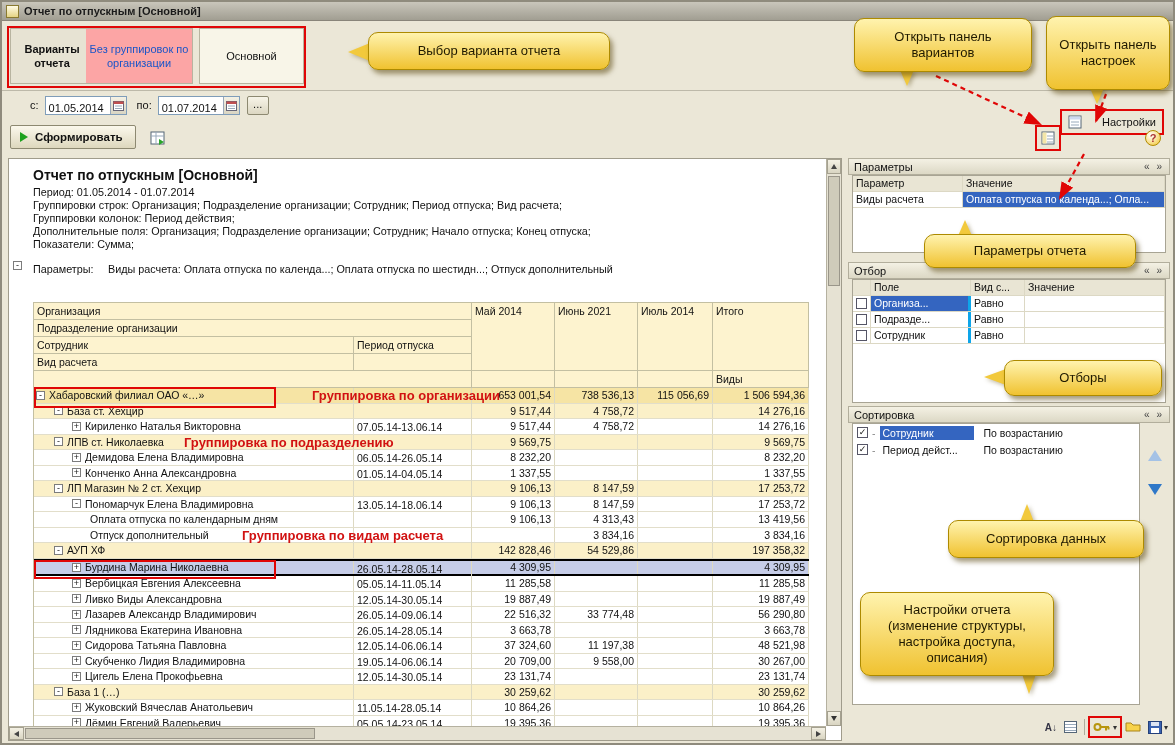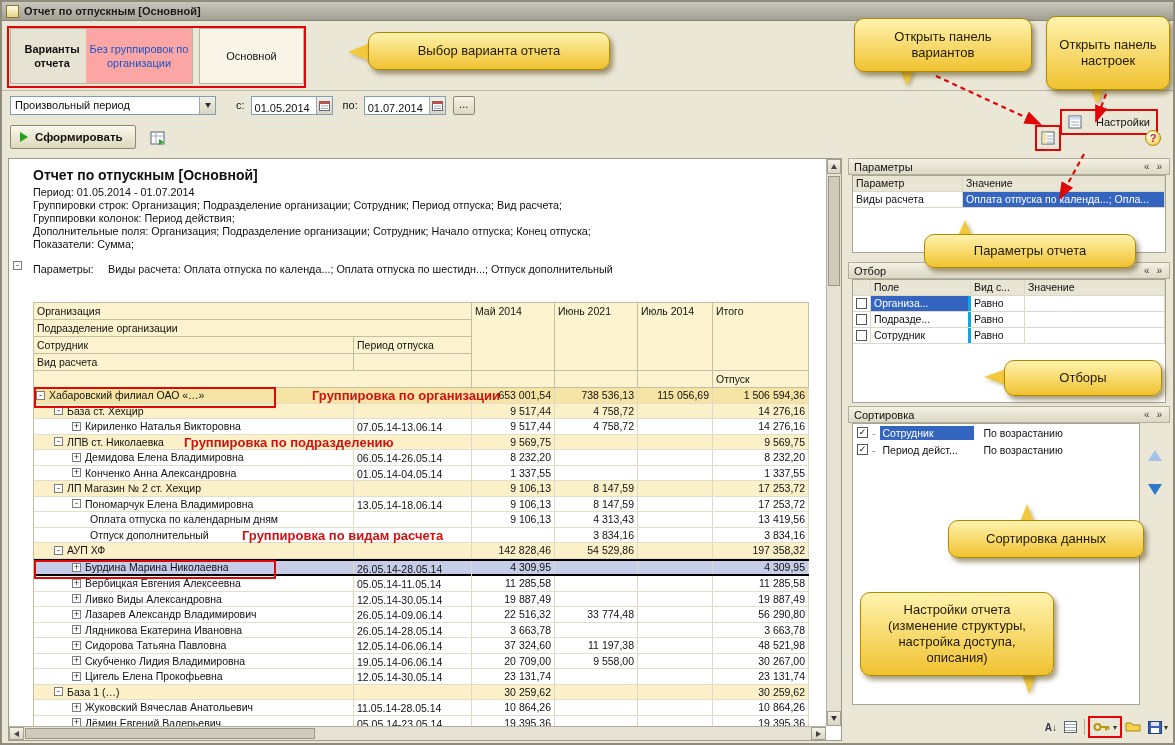--- a/index.html
+++ b/index.html
@@ -29,21 +29,21 @@
   .datefield{width:82px;height:19px;border:1px solid #7f9db9;background:#fff;display:flex;align-items:flex-end}
   .datefield .tx{flex:1;padding:0 3px}
   .cal-btn{width:16px;height:100%;display:flex;align-items:center;justify-content:center;background:linear-gradient(#f4f1e4,#d9d5c2);border-left:1px solid #9aa8b9}
   .btn-ellipsis{margin-left:7px;width:22px;height:19px;background:linear-gradient(#f7f4e8,#dcd7c2);border:1px solid #8d8971;border-radius:2px;text-align:center;line-height:15px}
 
   
   .btn-generate{position:absolute;left:8px;top:123px;height:24px;padding:0 12px 0 9px;background:linear-gradient(#fbf8ec,#ddd7bd);border:1px solid #8d8971;border-radius:2px;display:flex;align-items:center;gap:7px;font-weight:bold;font-size:11.5px}
   .play{width:0;height:0;border-top:5px solid transparent;border-bottom:5px solid transparent;border-left:8px solid #1ea11e}
   .btn-output{position:absolute;left:146px;top:126px;width:20px;height:20px;background:#ebe7d7;border:1px solid transparent;display:flex;align-items:center;justify-content:center}
   .btn-variants{position:absolute;left:1036px;top:126px;width:20px;height:20px;background:#ebe7d7;display:flex;align-items:center;justify-content:center;outline:2px solid #e00606;outline-offset:1px}
-  .btn-settings{position:absolute;left:1061px;top:110px;height:20px;display:flex;align-items:center;gap:14px;padding:0 5px;background:#ebe7d7;outline:2px solid #e00606;outline-offset:1px}
+  .btn-settings{position:absolute;left:1061px;top:110px;height:20px;display:flex;align-items:center;gap:20px;padding:0 5px;background:#ebe7d7;outline:2px solid #e00606;outline-offset:1px}
   .btn-help{position:absolute;left:1143px;top:128px;width:16px;height:16px;border-radius:50%;background:radial-gradient(circle at 35% 30%,#fff,#f3c52f);border:1px solid #b08a00;color:#a33;font-weight:bold;display:flex;align-items:center;justify-content:center}
 
   
   .report{position:absolute;left:6px;top:156px;width:834px;height:583px;background:#fff;border:1px solid #a09c8c}
   .report-inner{position:absolute;left:0;top:0;right:15px;bottom:14px;overflow:hidden}
   .outbox{width:9px;height:9px;border:1px solid #7c7c7c;background:#fff;font-size:9px;line-height:7px;text-align:center;color:#222;display:inline-block}
   .margin-minus{position:absolute;left:4px;top:102px}
   .content{position:absolute;left:18px;top:0;right:0;bottom:0}
   .rtitle{font-size:14px;font-weight:bold;margin:8px 0 3px 6px}
   .meta{margin-left:6px;line-height:13px;font-size:10.8px;white-space:nowrap}
@@ -124,26 +124,20 @@
     <span class="t">Отчет по отпускным [Основной]</span>
   </div>
 
   <div class="tabstrip">
     <div class="tab-caption">Варианты отчета</div>
     <div class="tab inactive">Без группировок по организации</div>
     <div class="tab active">Основной</div>
   </div>
 
   <div class="row-period">
-    <div class="combo">
-      <span class="tx">Произвольный период</span>
-      <span class="drop-btn">
-          <span class="tri-dn"></span>
-        </span>
-    </div>
     <span class="lbl">с:</span>
     <div class="datefield">
       <span class="tx">01.05.2014</span>
       <span class="cal-btn">
         <svg width="11" height="11">
             <rect x="0.5" y="1.5" width="10" height="9" fill="#fff" stroke="#667"></rect>
             <rect x="0.5" y="1.5" width="10" height="2.5" fill="#c05050"></rect>
             <line x1="2" y1="6" x2="9" y2="6" stroke="#9ab"></line>
             <line x1="2" y1="8.5" x2="9" y2="8.5" stroke="#9ab"></line>
           </svg>
@@ -221,21 +215,21 @@
             <div class="hcell" style="left:0;top:51px;width:320px;height:17px">Вид расчета</div>
             <div class="hcell" style="left:320px;top:51px;width:118px;height:17px"></div>
             <div class="hcell" style="left:0;top:68px;width:438px;height:17px"></div>
             <div class="hcell" style="left:438px;top:0;width:83px;height:68px">Май 2014</div>
             <div class="hcell" style="left:521px;top:0;width:83px;height:68px">Июнь 2021</div>
             <div class="hcell" style="left:604px;top:0;width:75px;height:68px">Июль 2014</div>
             <div class="hcell" style="left:679px;top:0;width:96px;height:68px">Итого</div>
             <div class="hcell" style="left:438px;top:68px;width:83px;height:17px"></div>
             <div class="hcell" style="left:521px;top:68px;width:83px;height:17px"></div>
             <div class="hcell" style="left:604px;top:68px;width:75px;height:17px"></div>
-            <div class="hcell" style="left:679px;top:68px;width:96px;height:17px">Отпуск</div>
+            <div class="hcell" style="left:679px;top:68px;width:96px;height:17px">Виды</div>
           </div>
           <div id="report-rows">
               <div class="trow org redbox">
                 <div class="c name" style="padding-left: 2px;">
                   <span class="expbox">-</span>
                   <span class="nm">Хабаровский филиал ОАО «…»</span>
                   <span class="ann" style="left: 278px;">Группировка по организации</span>
                 </div>
                 <div class="c period"></div>
                 <div class="c m num">653 001,54</div>

